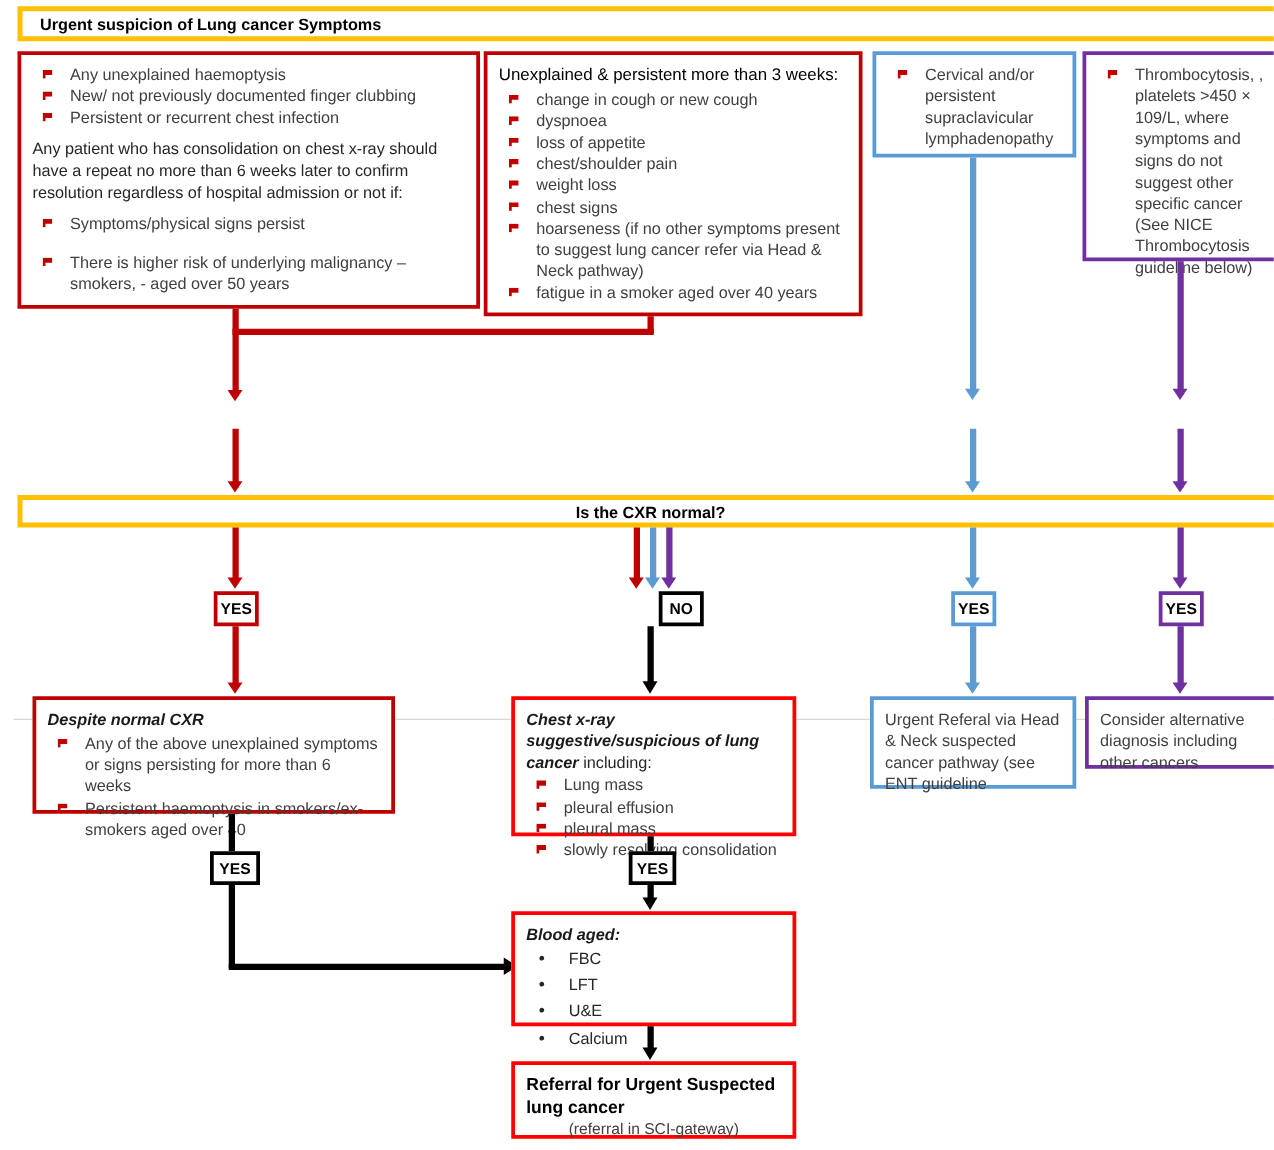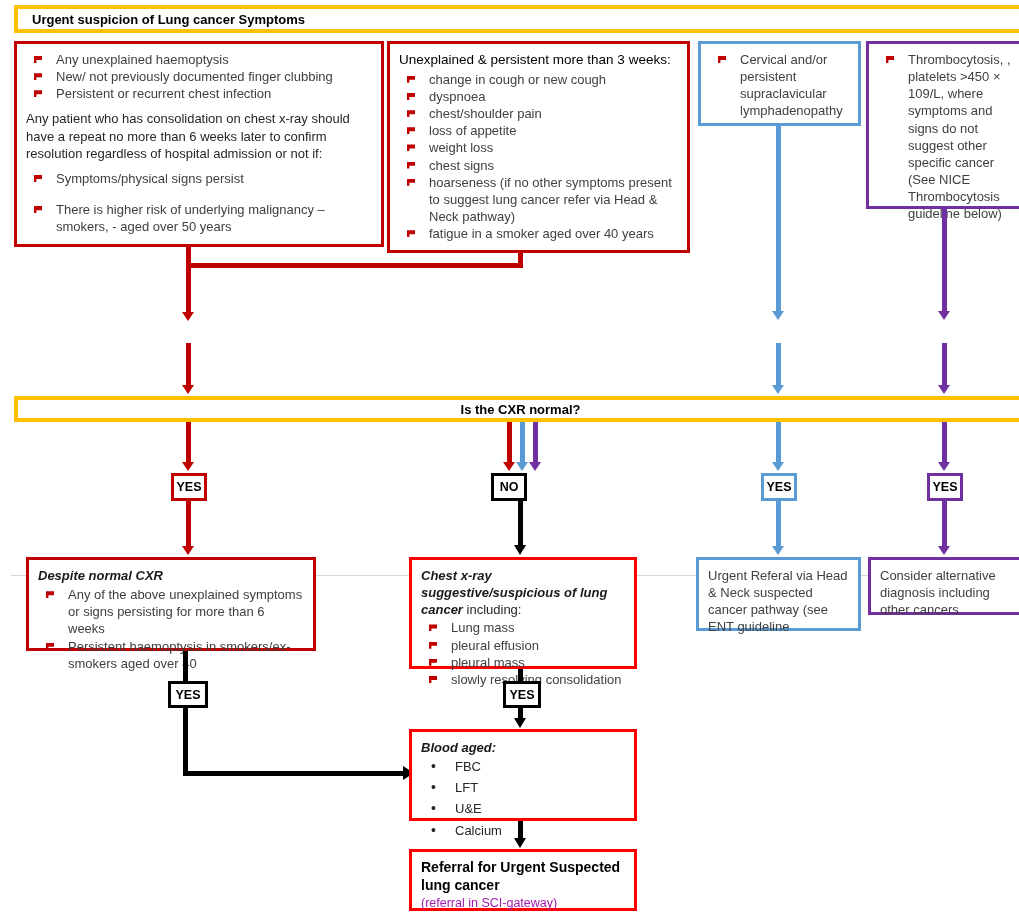--- a/index.html
+++ b/index.html
@@ -101,21 +101,21 @@
   .arrow.down { border-left: 6px solid transparent; border-right: 6px solid transparent; }
   .arrow.down.red    { border-top: 9px solid #C00000; }
   .arrow.down.blue   { border-top: 9px solid #5B9BD5; }
   .arrow.down.purple { border-top: 9px solid #7030A0; }
   .arrow.down.black  { border-top: 10px solid #000000; }
   .arrow.right.black {
     border-top: 7px solid transparent; border-bottom: 7px solid transparent;
     border-left: 11px solid #000000;
   }
 
-  .sub { font-size: 12.5px; color:#a21caf; }
+  .sub { font-size: 12.5px; color:#404040;text-align:center; }
 </style>
 </head>
 <body>
 
 <div id="stage">
 
   <div class="hairline" style="top:575px;"></div>
 
   <div class="bar" style="left:3px; top:5px; width:1013px; height:28px; justify-content:flex-start; padding-left:14px;">
     <span>Urgent suspicion of Lung cancer Symptoms</span>
@@ -132,22 +132,22 @@
       <li>Symptoms/physical signs persist</li>
       <li>There is higher risk of underlying malignancy – smokers, - aged over 50 years</li>
     </ul>
   </div>
 
   <div class="box red pad" style="left:376px; top:41px; width:303px; height:212px;">
     <div class="hdr" style="margin-bottom:2px;">Unexplained &amp; persistent more than 3 weeks:</div>
     <ul class="flag tight">
       <li>change in cough or new cough</li>
       <li>dyspnoea</li>
+      <li>loss of appetite</li>
       <li>chest/shoulder pain</li>
-      <li>loss of appetite</li>
       <li>weight loss</li>
       <li>chest signs</li>
       <li>hoarseness (if no other symptoms present to suggest lung cancer refer via Head &amp; Neck pathway)</li>
       <li>fatigue in a smoker aged over 40 years</li>
     </ul>
   </div>
 
   <div class="box blue pad" style="left:687px; top:41px; width:163px; height:85px;">
     <ul class="flag tight">
       <li>Cervical and/or persistent supraclavicular lymphadenopathy</li>
@@ -195,21 +195,21 @@
 
   <div class="vline c-red" style="left:496px; top:422px; width:5px; height:43px;"></div>
   <div class="arrow down red" style="left:492px; top:462px;"></div>
 
   <div class="vline c-blue" style="left:509px; top:422px; width:5px; height:43px;"></div>
   <div class="arrow down blue" style="left:505px; top:462px;"></div>
 
   <div class="vline c-purple" style="left:522px; top:422px; width:5px; height:43px;"></div>
   <div class="arrow down purple" style="left:518px; top:462px;"></div>
 
-  <div class="chip black" style="left:480px; top:473px; width:36px; height:28px;">
+  <div class="chip black" style="left:516px; top:473px; width:36px; height:28px;">
     <span>NO</span>
   </div>
 
   <div class="vline c-blue" style="left:765px; top:422px; width:5px; height:43px;"></div>
   <div class="arrow down blue" style="left:761px; top:462px;"></div>
   <div class="chip blue" style="left:750px; top:473px; width:36px; height:28px;">
     <span>YES</span>
   </div>
 
   <div class="vline c-purple" style="left:931px; top:422px; width:5px; height:43px;"></div>

